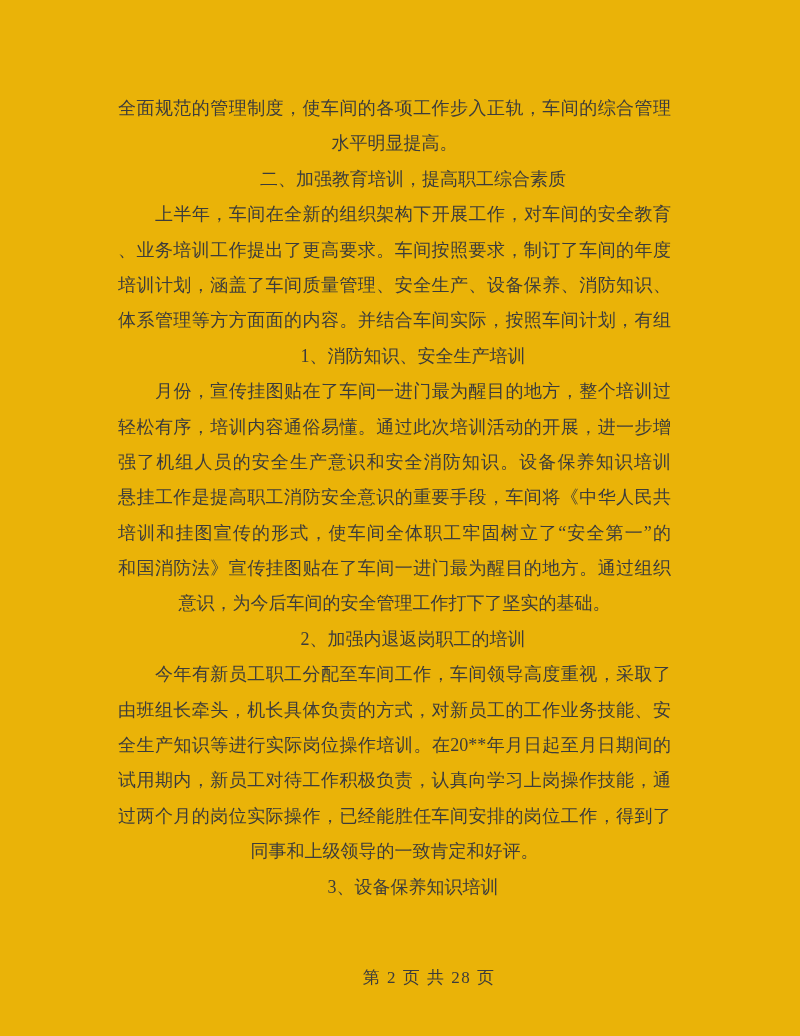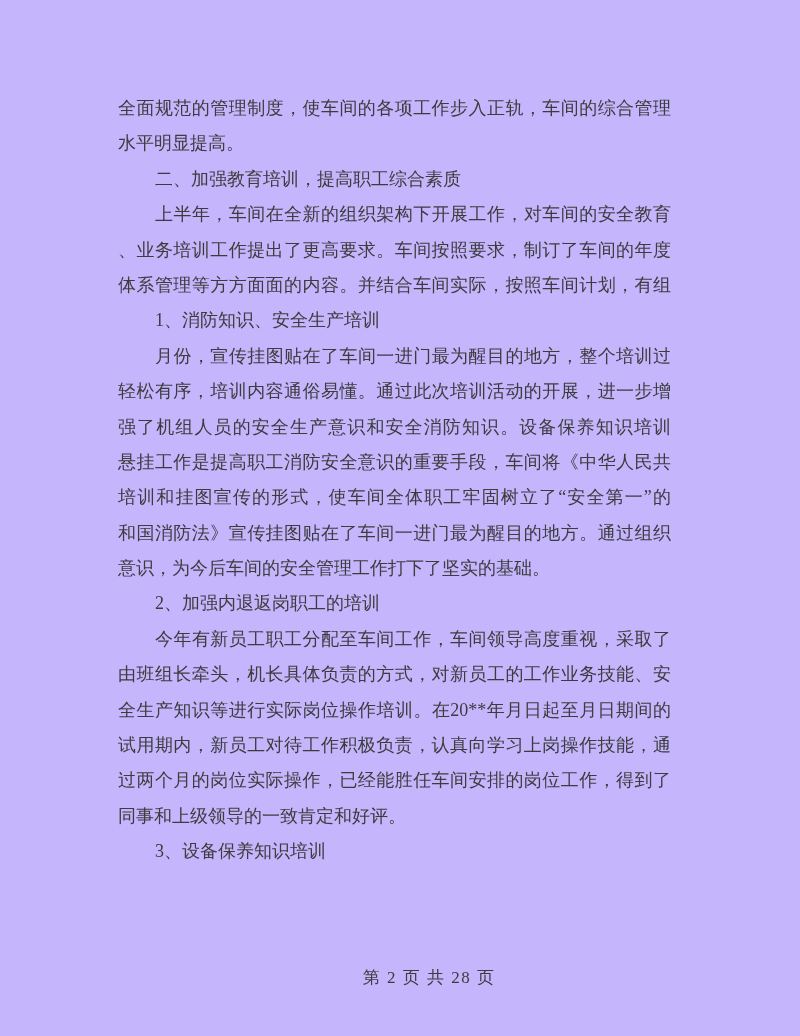--- a/index.html
+++ b/index.html
@@ -12,37 +12,37 @@
     height: 1036px;
     position: relative;
     font-family: "Liberation Serif", "DejaVu Serif", serif;
     overflow: hidden;
   }
   .page {
     position: absolute;
     left: 0; top: 0;
     width: 800px;
     height: 1036px;
-    background: #c4b5fd;
+    background: #eab308;
   }
   .text-block {
     position: absolute;
     left: 118px;
     top: 91px;
     width: 553px;
     font-size: 18px;
     line-height: 35.4px;
     color: #3c3c3c;
     font-weight: 400;
   }
   .ln {
     height: 35.4px;
     overflow: hidden;
     white-space: normal;
-    text-align: left;
+    text-align: center;
   }
   
   .ln.j {
     text-align: justify;
     text-align-last: justify;
     text-justify: inter-character;
   }
   
   .ln.ind {
     padding-left: 37px;
@@ -62,20 +62,21 @@
 </head>
 <body>
 
 <div class="page">
   <div class="text-block">
     <div class="ln j">全面规范的管理制度，使车间的各项工作步入正轨，车间的综合管理</div>
     <div class="ln">水平明显提高。</div>
     <div class="ln ind">二、加强教育培训，提高职工综合素质</div>
     <div class="ln ind j">上半年，车间在全新的组织架构下开展工作，对车间的安全教育</div>
     <div class="ln j">、业务培训工作提出了更高要求。车间按照要求，制订了车间的年度</div>
+    <div class="ln j">培训计划，涵盖了车间质量管理、安全生产、设备保养、消防知识、</div>
     <div class="ln j">体系管理等方方面面的内容。并结合车间实际，按照车间计划，有组</div>
     <div class="ln ind">1、消防知识、安全生产培训</div>
     <div class="ln ind j">月份，宣传挂图贴在了车间一进门最为醒目的地方，整个培训过程</div>
     <div class="ln j">轻松有序，培训内容通俗易懂。通过此次培训活动的开展，进一步增</div>
     <div class="ln j">强了机组人员的安全生产意识和安全消防知识。设备保养知识培训</div>
     <div class="ln j">悬挂工作是提高职工消防安全意识的重要手段，车间将《中华人民共</div>
     <div class="ln j">培训和挂图宣传的形式，使车间全体职工牢固树立了“安全第一”的</div>
     <div class="ln j">和国消防法》宣传挂图贴在了车间一进门最为醒目的地方。通过组织</div>
     <div class="ln">意识，为今后车间的安全管理工作打下了坚实的基础。</div>
     <div class="ln ind">2、加强内退返岗职工的培训</div>

